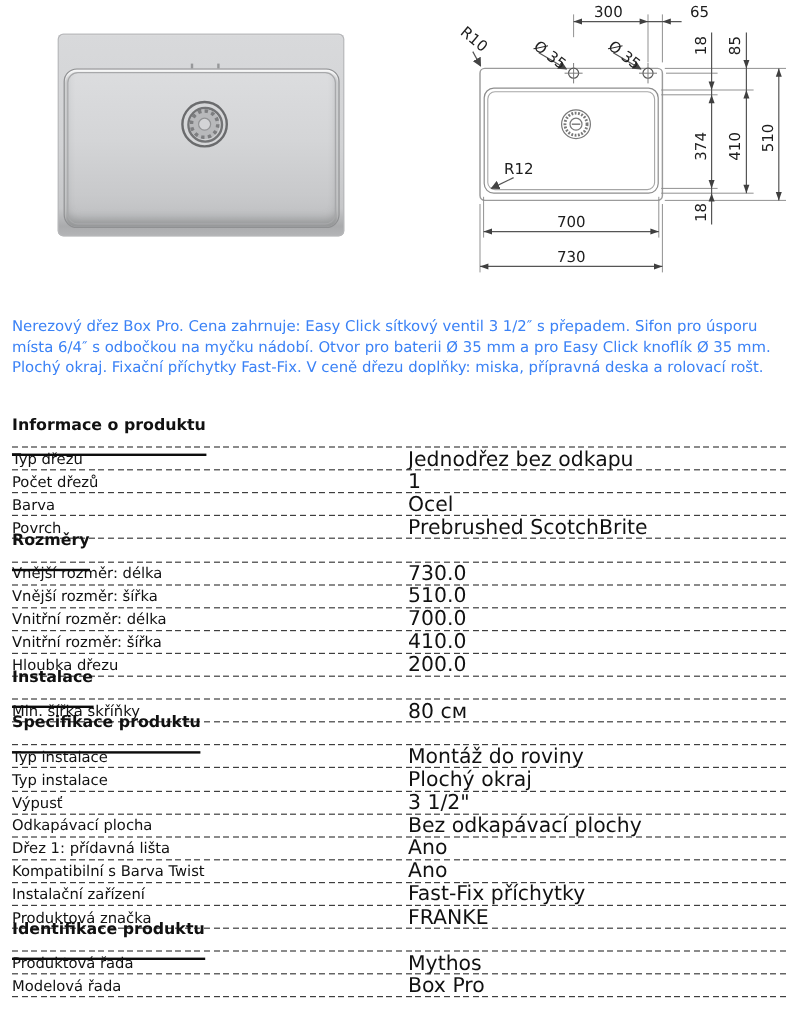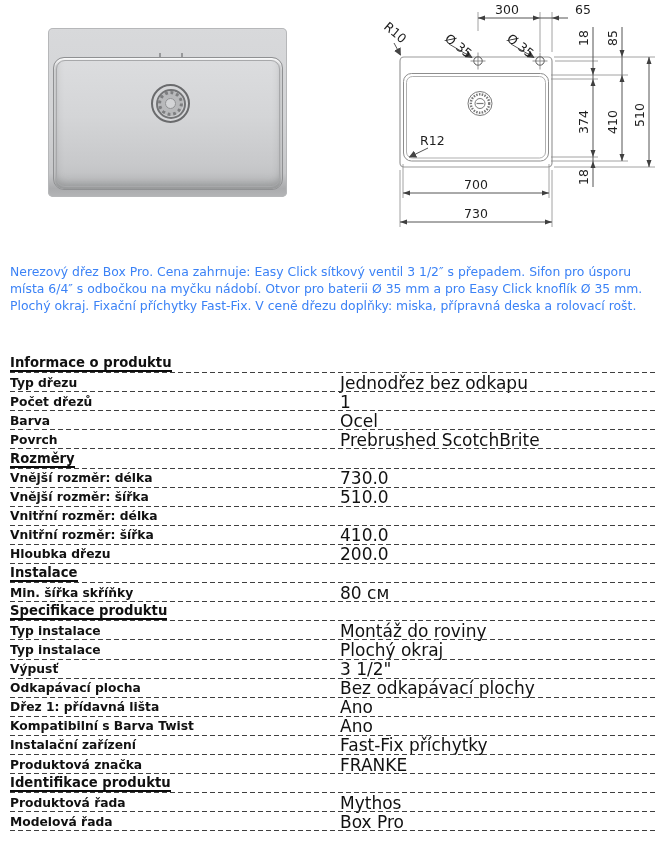--- a/index.html
+++ b/index.html
@@ -27,23 +27,23 @@
   .d4{width:9px;height:9px;border-radius:50%;background:#d3d4d6;border:1px solid #929395;}
   
   .drawing{position:absolute;left:0;top:0;}
   
   .desc{position:absolute;left:10px;top:263px;width:648px;font-size:12.4px;line-height:17.2px;color:#3b82f6;}
   
   .spec{position:absolute;left:10px;top:354px;width:648px;}
   .srow{position:relative;height:19.1px;display:flex;align-items:center;box-sizing:border-box;}
   .srow::after{content:'';position:absolute;left:0;right:0;bottom:0;height:1px;
     background:repeating-linear-gradient(90deg,#3f3f3f 0 5px,transparent 5px 8px);}
-  .k{width:330px;font-size:12.3px;white-space:nowrap;font-weight:bold;}
+  .k{width:330px;font-size:12.3px;white-space:nowrap;}
   .v{flex:1;font-size:17px;white-space:nowrap;}
-  .sec-title{font-size:13.2px;font-weight:bold;border-bottom:2px solid #0c0c0c;padding-bottom:0px;line-height:15px;}
+  .sec-title{font-size:13.2px;font-weight:bold;border-bottom:2px solid #0c0c0c;padding-bottom:16px;line-height:15px;}
 </style>
 </head>
 <body>
 
 <div class="photo">
   <div class="tick t1"></div>
   <div class="tick t2"></div>
   <div class="bowl">
     <div class="bowl-inner"></div>
     <div class="drain">
@@ -179,20 +179,21 @@
     <div class="srow">
       <div class="k">Vnější rozměr: délka</div>
       <div class="v">730.0</div>
     </div>
     <div class="srow">
       <div class="k">Vnější rozměr: šířka</div>
       <div class="v">510.0</div>
     </div>
     <div class="srow">
       <div class="k">Vnitřní rozměr: délka</div>
+      <div class="v">700.0</div>
     </div>
     <div class="srow">
       <div class="k">Vnitřní rozměr: šířka</div>
       <div class="v">410.0</div>
     </div>
     <div class="srow">
       <div class="k">Hloubka dřezu</div>
       <div class="v">200.0</div>
     </div>
     <div class="srow">

